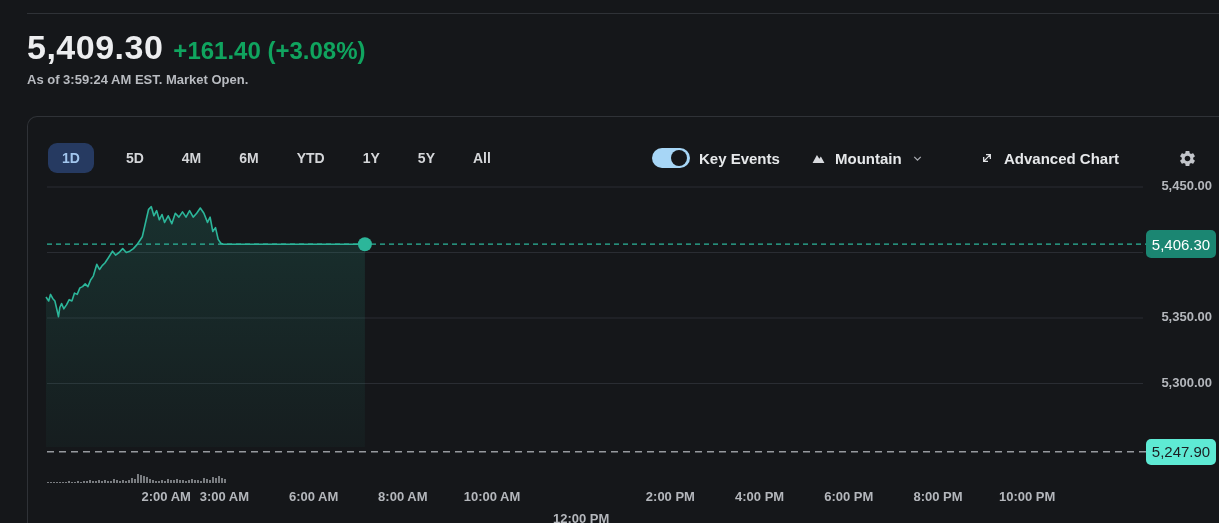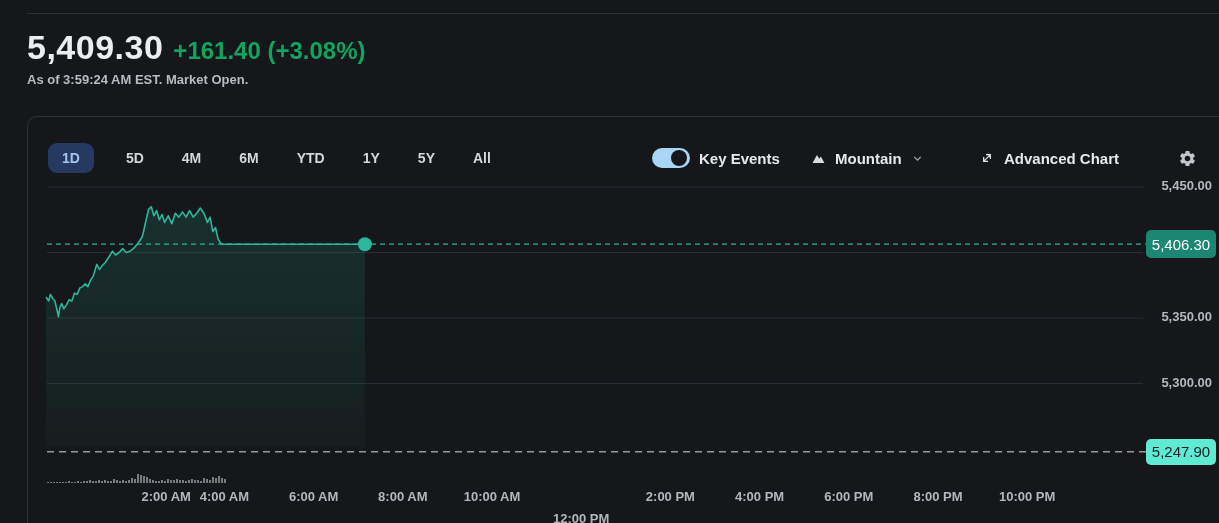--- a/index.html
+++ b/index.html
@@ -184,21 +184,21 @@
     <rect x="215" y="478" width="2" height="5" fill="#84878c" opacity="0.9"></rect>
     <rect x="218" y="476" width="2" height="7" fill="#84878c" opacity="0.9"></rect>
     <rect x="221" y="478" width="2" height="5" fill="#84878c" opacity="0.9"></rect>
     <rect x="224" y="479" width="2" height="4" fill="#84878c" opacity="0.9"></rect>
   </svg>
 <div id="chart-labels">
     <div class="ylabel" style="top: 178px;">5,450.00</div>
     <div class="ylabel" style="top: 309px;">5,350.00</div>
     <div class="ylabel" style="top: 374.5px;">5,300.00</div>
     <div class="xlabel" style="left: 135.2px; top: 489px; margin-left: 31px;">2:00 AM</div>
-    <div class="xlabel" style="left: 224.4px; top: 489px;">4:00 AM</div>
+    <div class="xlabel" style="left: 224.4px; top: 489px;">3:00 AM</div>
     <div class="xlabel" style="left: 313.6px; top: 489px;">6:00 AM</div>
     <div class="xlabel" style="left: 402.8px; top: 489px;">8:00 AM</div>
     <div class="xlabel" style="left: 492px; top: 489px;">10:00 AM</div>
     <div class="xlabel" style="left: 581.2px; top: 511px;">12:00 PM</div>
     <div class="xlabel" style="left: 670.4px; top: 489px;">2:00 PM</div>
     <div class="xlabel" style="left: 759.6px; top: 489px;">4:00 PM</div>
     <div class="xlabel" style="left: 848.8px; top: 489px;">6:00 PM</div>
     <div class="xlabel" style="left: 938px; top: 489px;">8:00 PM</div>
     <div class="xlabel" style="left: 1027.2px; top: 489px;">10:00 PM</div>
     <div class="badge current" style="top: 230.247px;">5,406.30</div>

